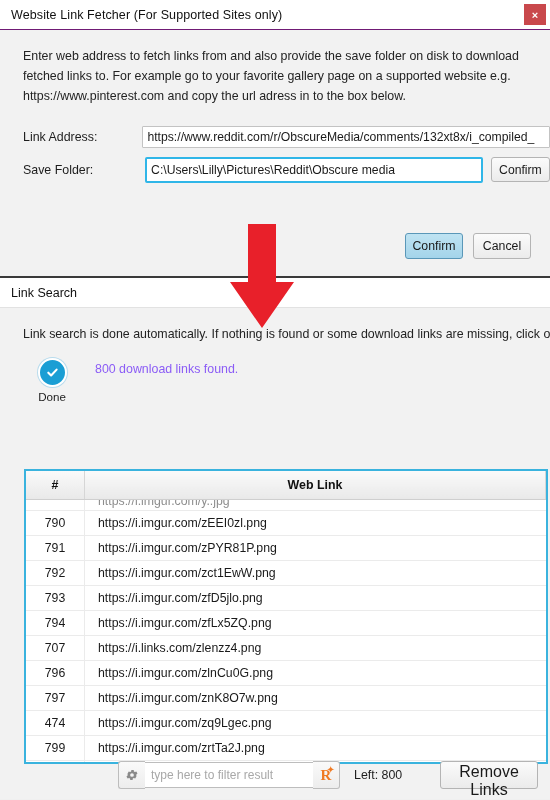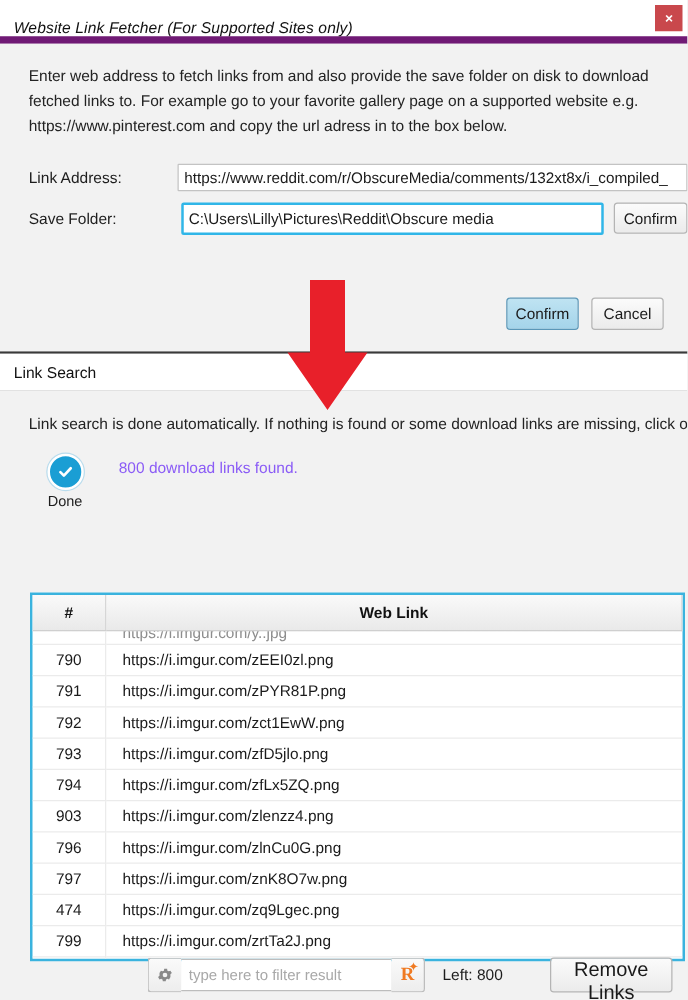--- a/index.html
+++ b/index.html
@@ -20,25 +20,24 @@
     width: 550px;
     height: 800px;
     position: relative;
     background: #f0f0f0;
   }
 
   
   .titlebar {
     height: 29px;
     background: #ffffff;
-    border-bottom: 6px solid #701a75;
-    display: flex;
-    align-items: flex-end;
+    border-bottom: 1px solid #701a75;
+    display: flex;
+    align-items: center;
     position: relative;
-    font-style: italic;
   }
   .titlebar-text {
     padding-left: 11px;
     font-size: 12.5px;
     color: #111111;
     letter-spacing: .1px;
   }
   .close-btn {
     position: absolute;
     right: 4px;
@@ -446,22 +445,22 @@
             </tr>
             <tr>
               <td class="num">793</td>
               <td class="link">https://i.imgur.com/zfD5jlo.png</td>
             </tr>
             <tr>
               <td class="num">794</td>
               <td class="link">https://i.imgur.com/zfLx5ZQ.png</td>
             </tr>
             <tr>
-              <td class="num">903</td>
-              <td class="link">https://i.imgur.com/zlenzz4.png</td>
+              <td class="num">707</td>
+              <td class="link">https://i.links.com/zlenzz4.png</td>
             </tr>
             <tr>
               <td class="num">796</td>
               <td class="link">https://i.imgur.com/zlnCu0G.png</td>
             </tr>
             <tr>
               <td class="num">797</td>
               <td class="link">https://i.imgur.com/znK8O7w.png</td>
             </tr>
             <tr>

